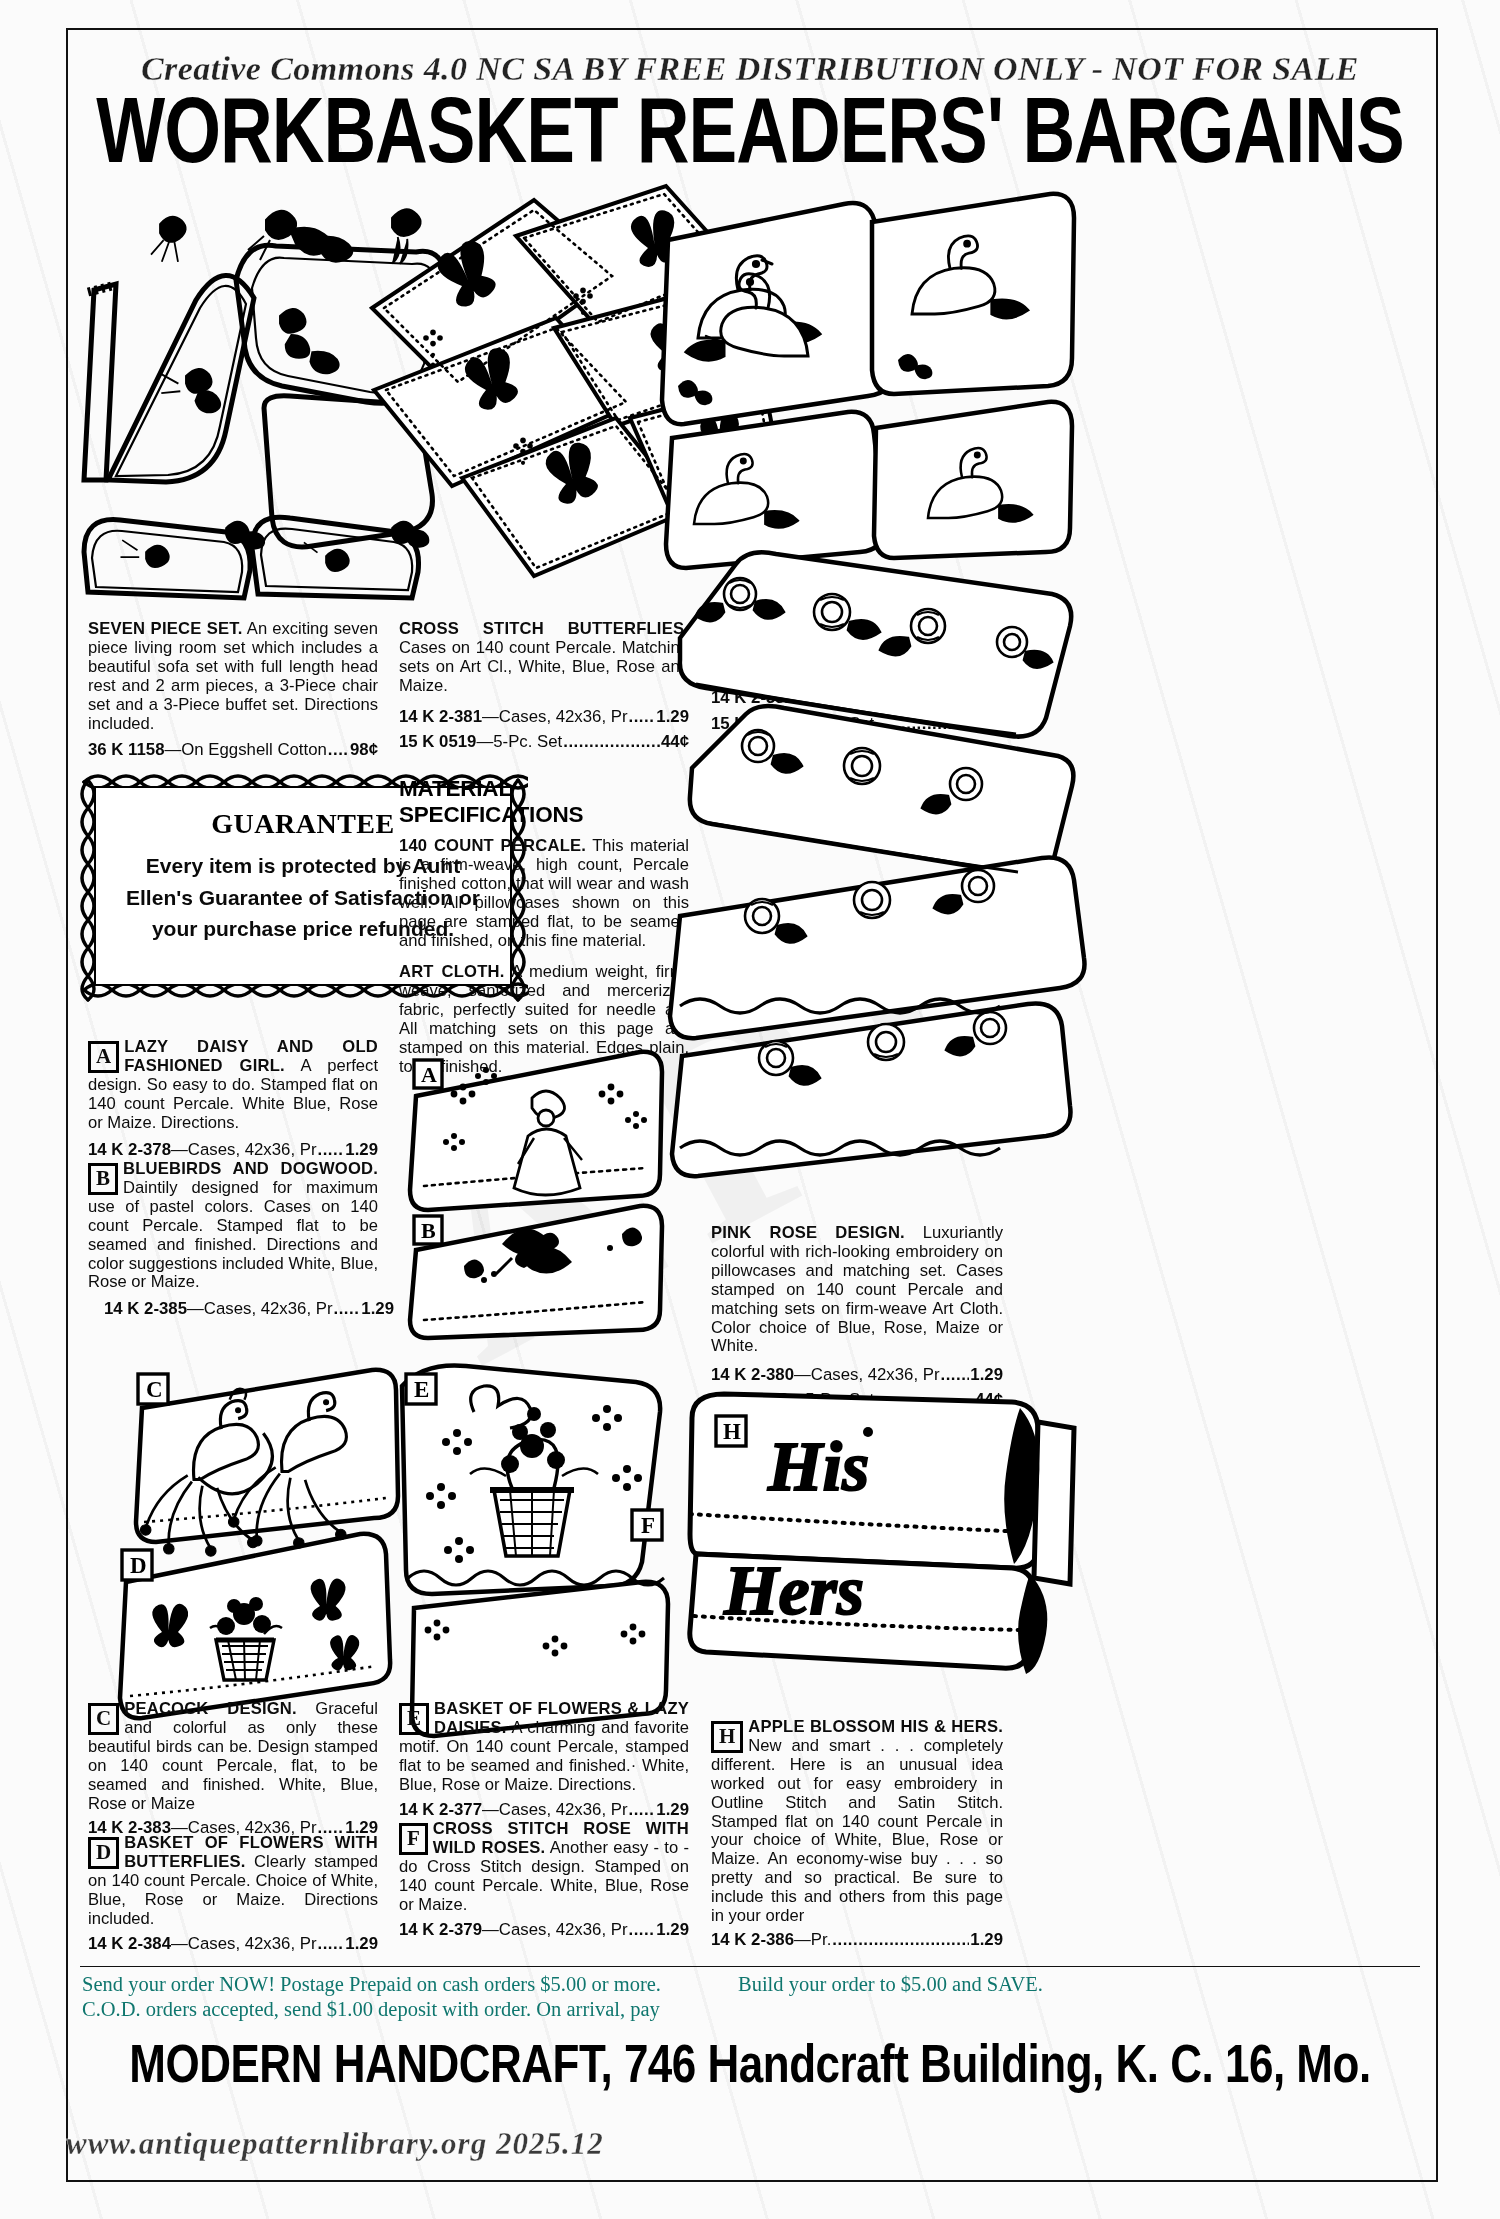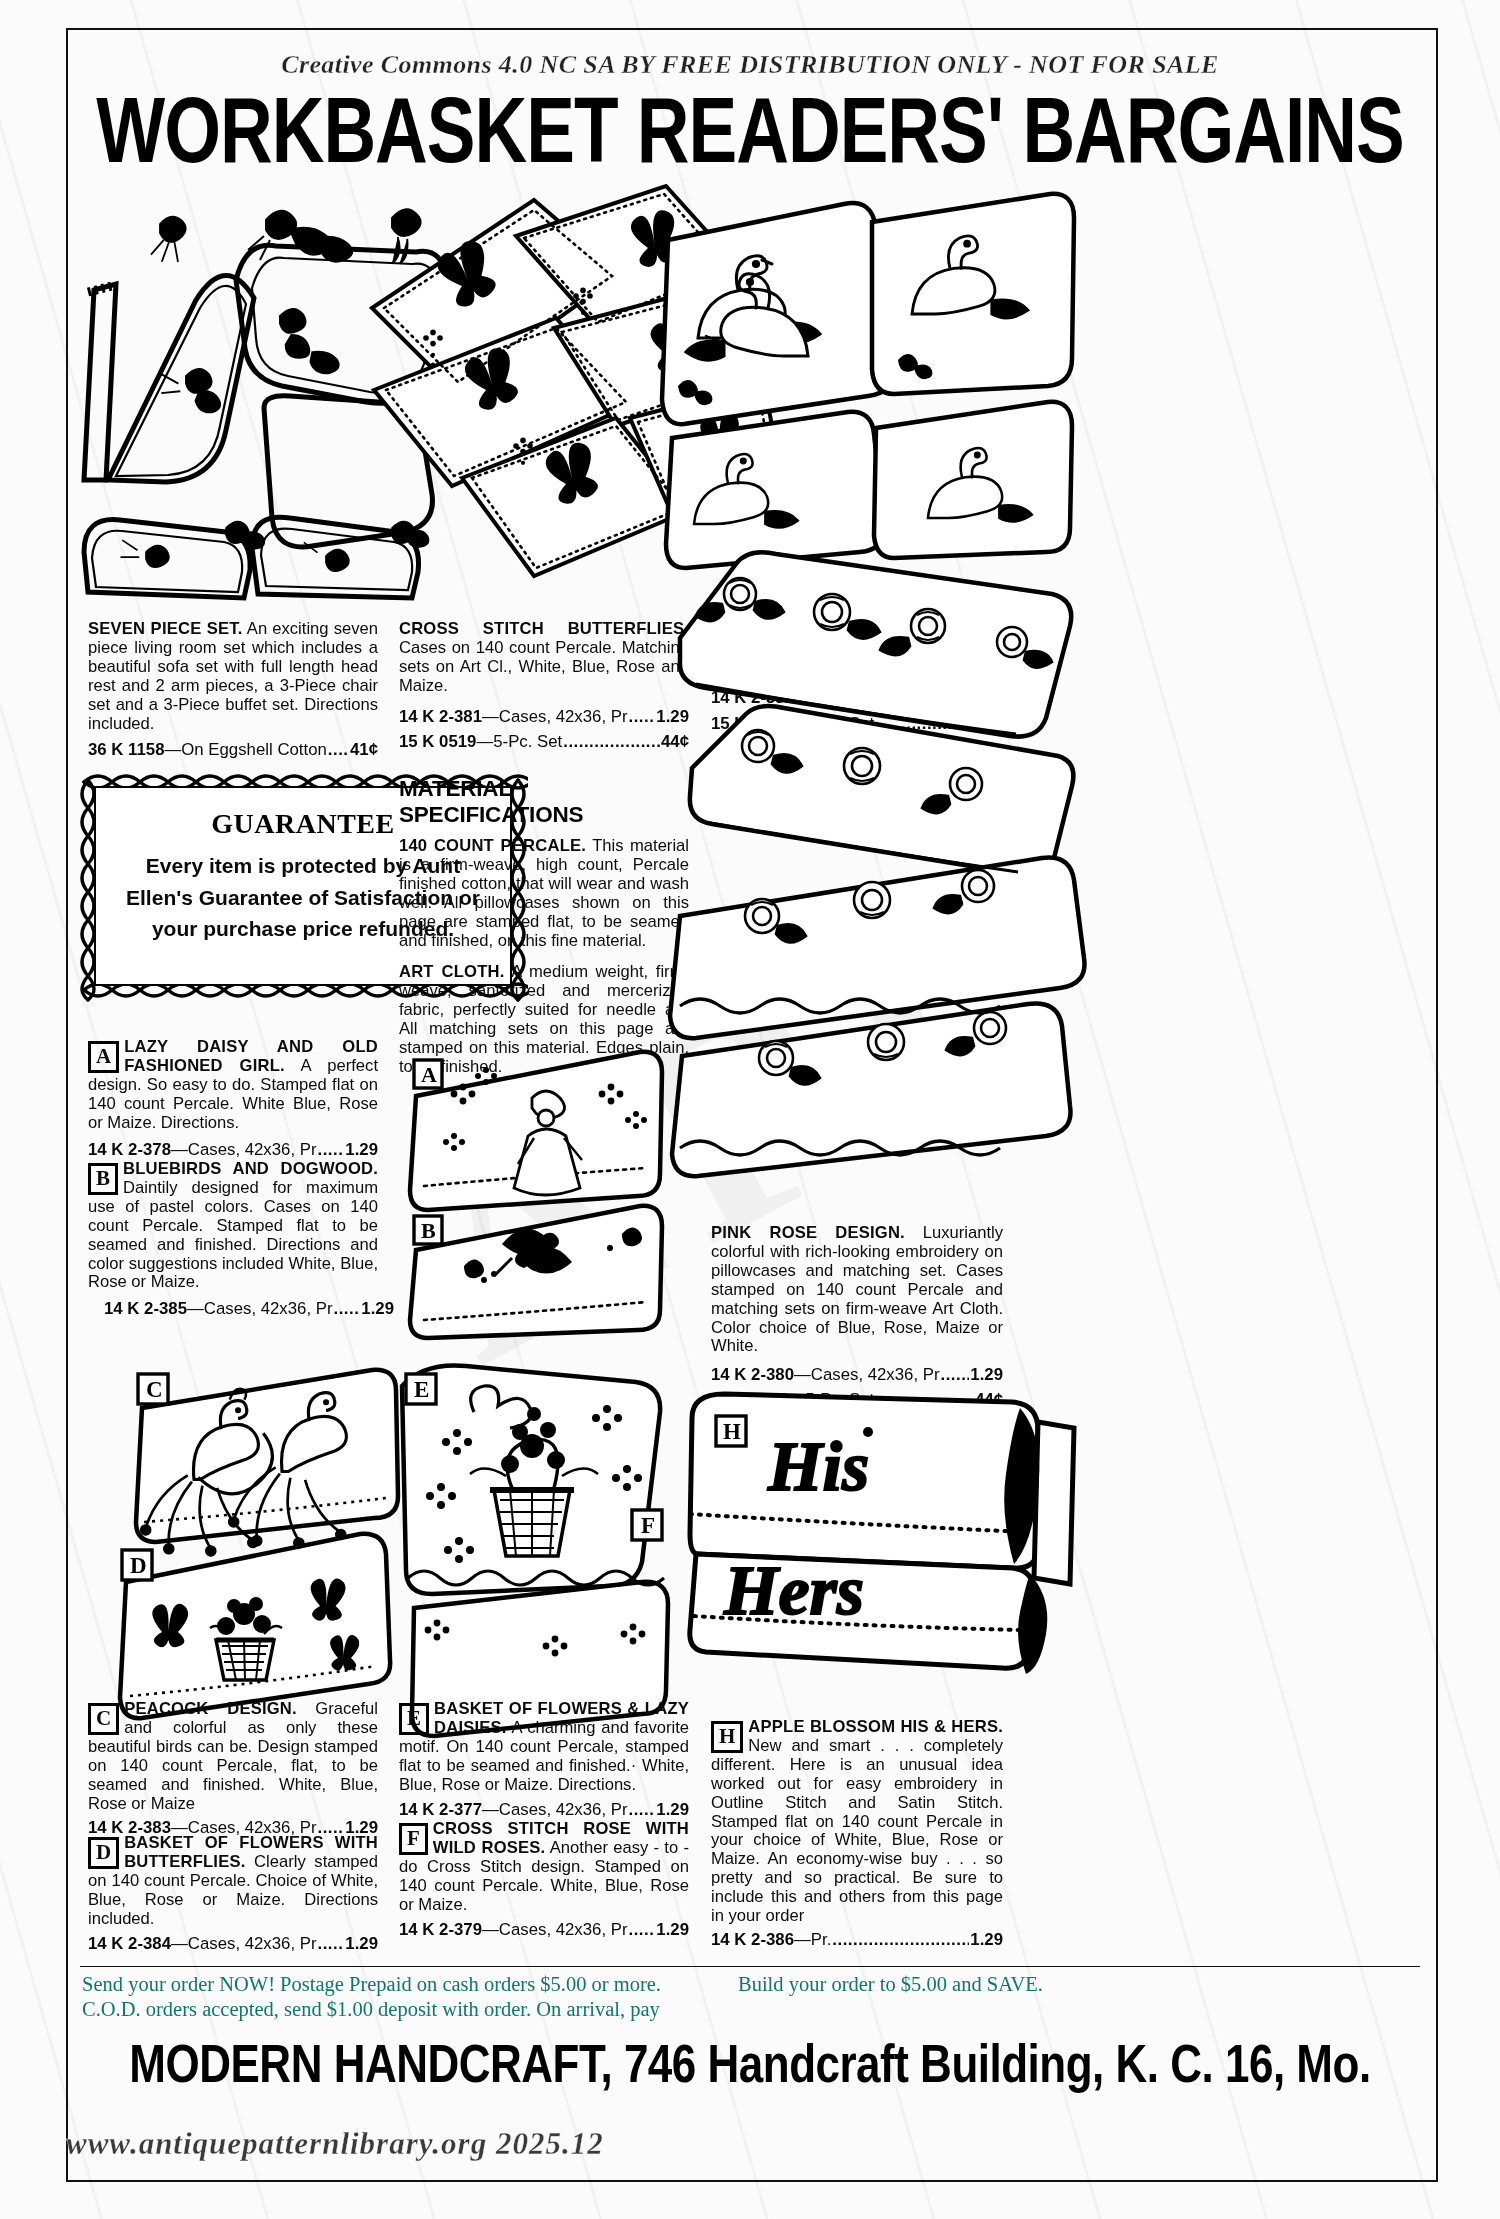--- a/index.html
+++ b/index.html
@@ -27,21 +27,21 @@
     position:absolute;left:66px;top:28px;width:1368px;height:2150px;
     border:2px solid #111;z-index:2;
   }
   .sheet{position:absolute;left:66px;top:28px;width:1368px;height:2150px;z-index:3;}
   .abs{position:absolute;}
 
   
   .cc-line{
     left:0;top:22px;width:1368px;text-align:center;
     font-family:"Liberation Serif",serif;font-style:italic;font-weight:700;
-    font-size:26px;letter-spacing:.4px;color:#232323;
+    font-size:34px;letter-spacing:.4px;color:#232323;
     -webkit-text-stroke:.3px #fff;
   }
   .masthead{
     left:0;top:58px;width:1368px;text-align:center;
     font-family:"Liberation Sans",sans-serif;font-weight:700;
     font-size:73px;line-height:.95;letter-spacing:-1px;color:#000;
     transform:scaleY(1.26);transform-origin:top center;
   }
 
   .desc{font-family:"Liberation Sans",sans-serif;font-size:16.6px;line-height:1.14;
@@ -283,21 +283,21 @@
     </svg>
 
     <div class="abs" style="left:22px;top:592px;width:290px;">
       <div class="desc">
         <b>SEVEN PIECE SET.</b><span> An exciting seven piece living room set which includes a beautiful sofa set with full length head rest and 2 arm pieces, a 3-Piece chair set and a 3-Piece buffet set. Directions included.</span>
       </div>
       <div class="price" style="margin-top:6px;">
         <span class="sku">36 K 1158</span>
           <span class="mid">—On Eggshell Cotton</span>
           <span class="dots">..........................................................</span>
-          <span class="amt">41¢</span>
+          <span class="amt">98¢</span>
       </div>
     </div>
 
     <div class="abs" style="left:333px;top:592px;width:290px;">
       <div class="desc">
         <b>CROSS STITCH BUTTERFLIES.</b><span> Cases on 140 count Percale. Matching sets on Art Cl., White, Blue, Rose and Maize.</span>
       </div>
       <div class="price" style="margin-top:10px;">
         <span class="sku">14 K 2-381</span>
           <span class="mid">—Cases,  42x36,  Pr</span>

